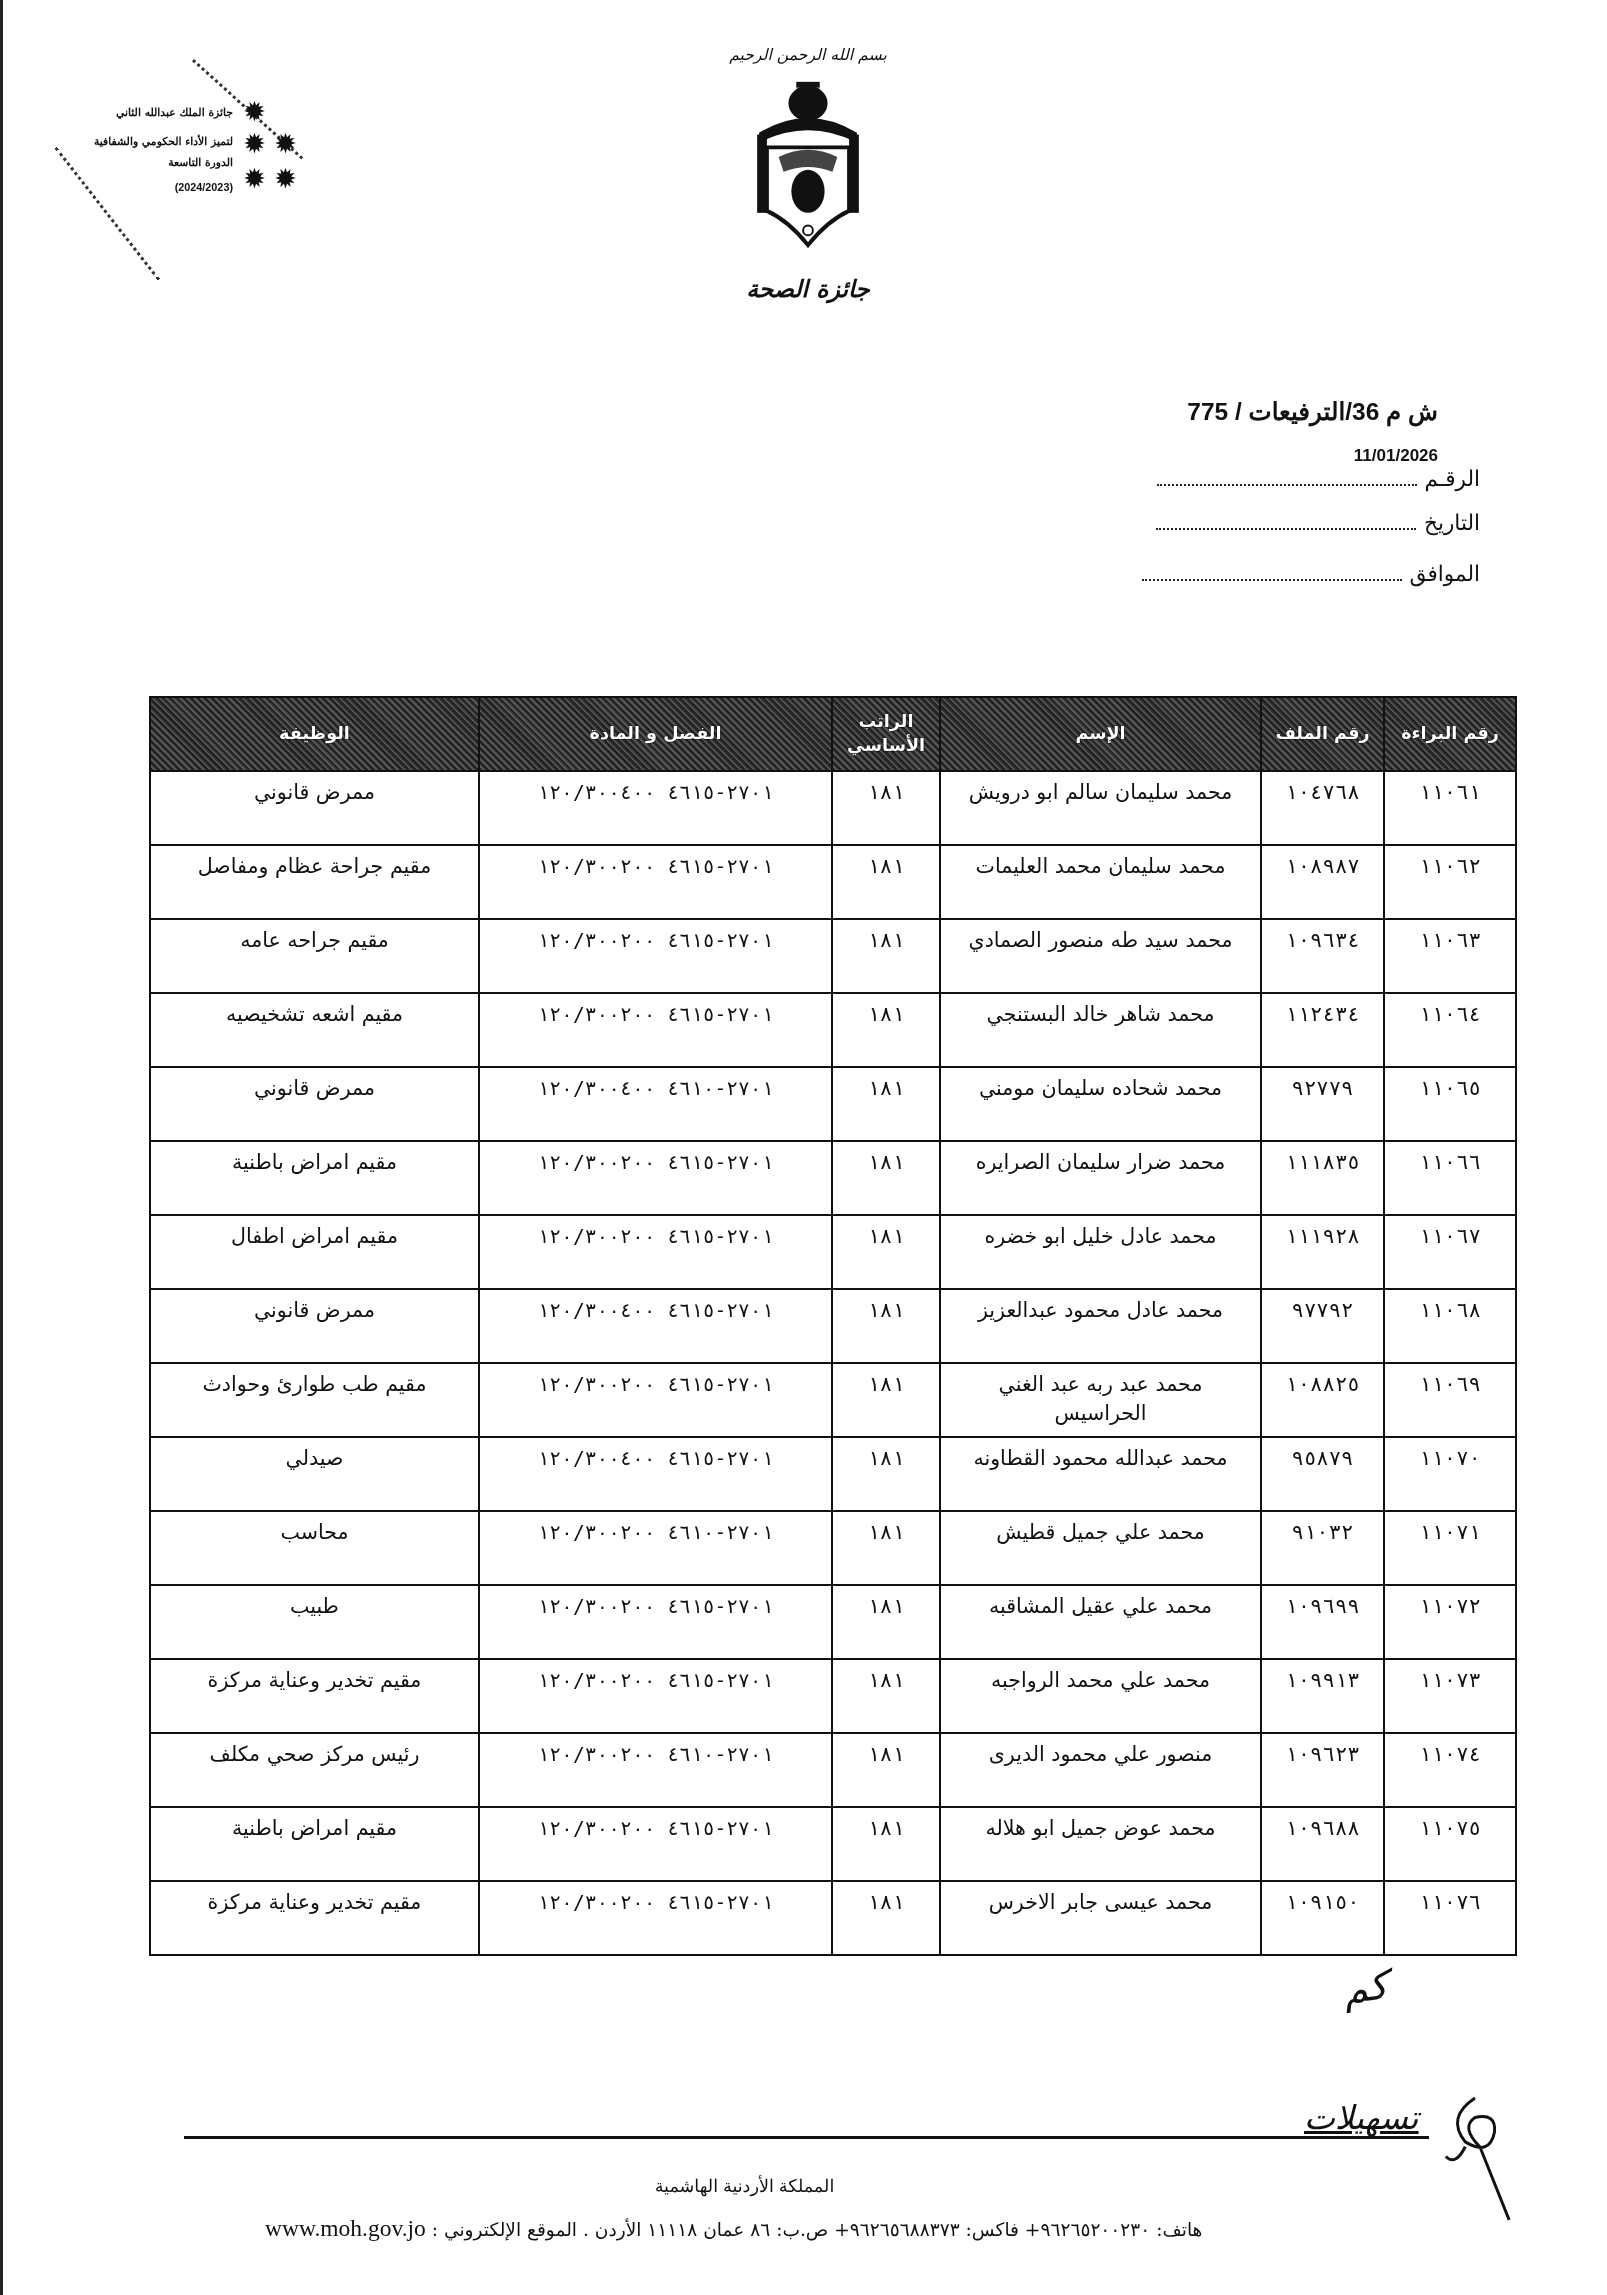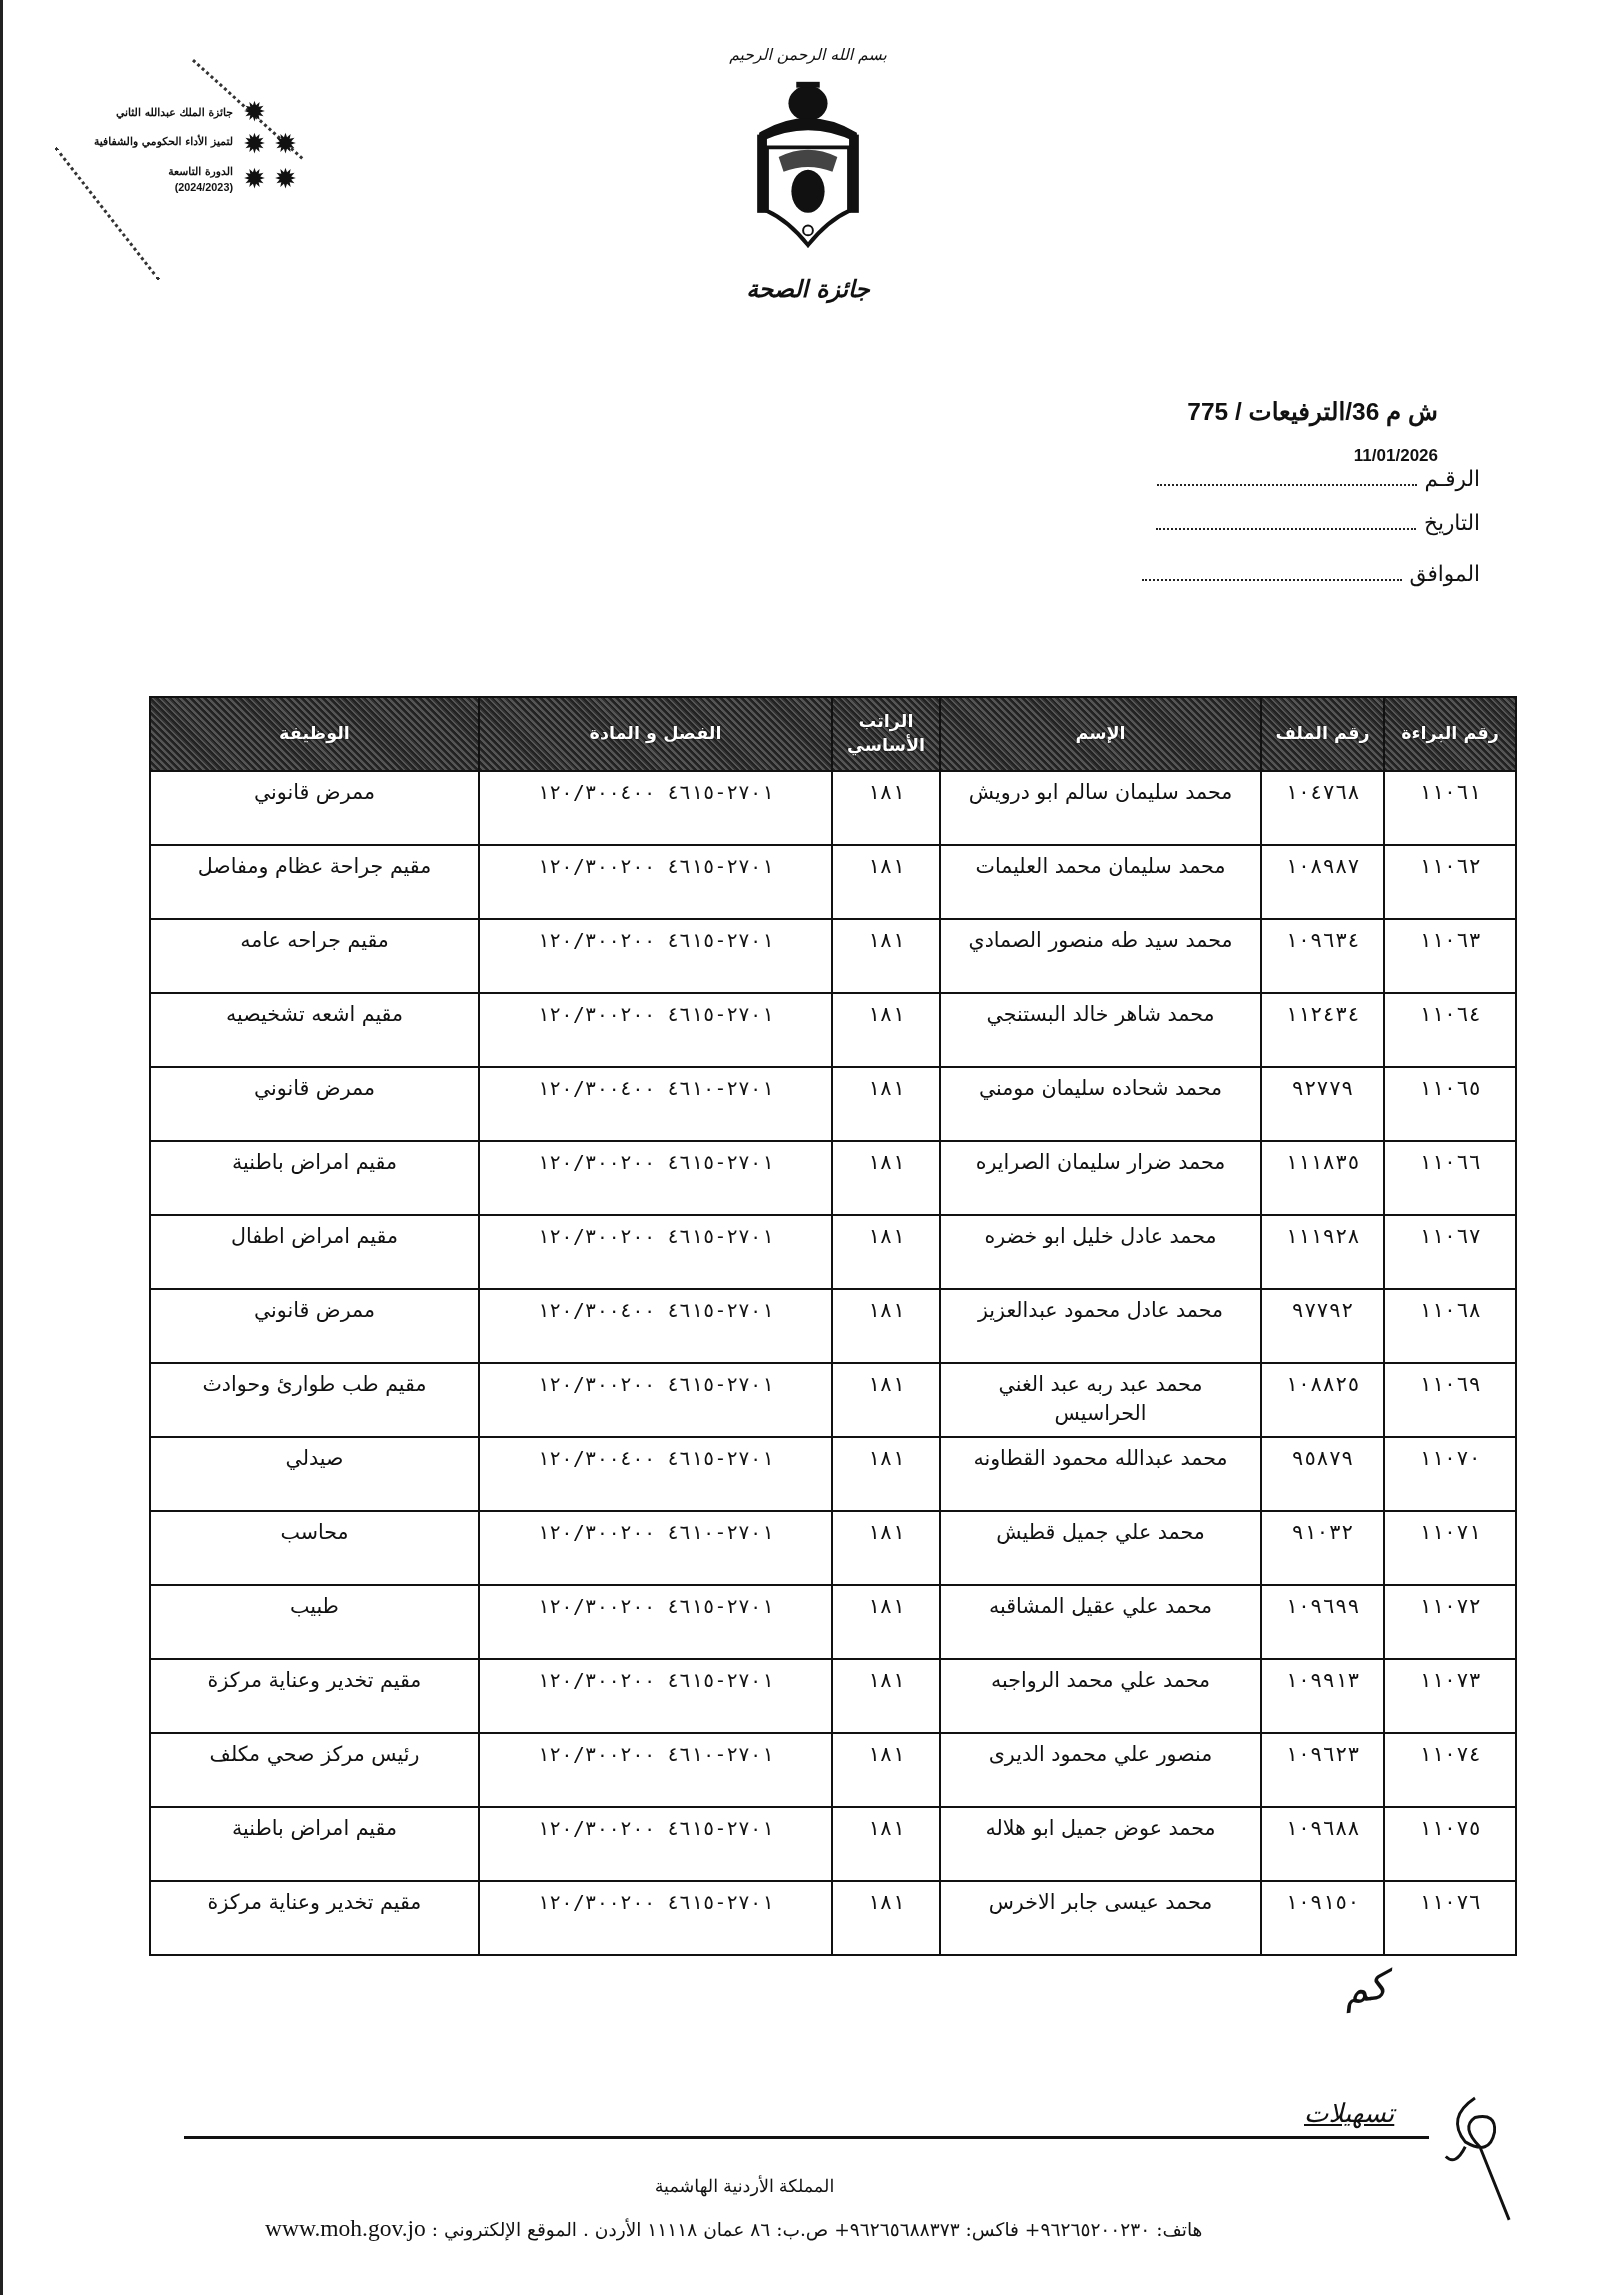--- a/index.html
+++ b/index.html
@@ -36,39 +36,39 @@
     .tbl th, .tbl td { border: 2px solid #111; }
     .tbl th { height: 74px; background: #3a3a3a; background-image: repeating-linear-gradient(45deg, #222 0 2px, #555 2px 3.9px, #333 3.9px 4.9px), repeating-linear-gradient(-30deg, rgba(255,255,255,0.12) 0 1px, transparent 1px 2.9px); color: #ffffff; font-family: "DejaVu Sans", sans-serif; font-weight: bold; font-size: 17.6px; text-align: center; vertical-align: middle; text-shadow: 0 0 2px #000, 0 0 1px #000; line-height: 1.35; }
     .tbl td { height: 74px; background: transparent; font-family: "DejaVu Sans Mono", monospace; font-size: 20.6px; vertical-align: top; padding-top: 5.9px; text-align: center; line-height: 29px; letter-spacing: 2px; }
     .tbl td.name { font-family: "DejaVu Sans", sans-serif; letter-spacing: 2.9px; font-size: 20.6px; padding: 5.9px 9.8px 0 9.8px; }
     .tbl td.job { font-family: "DejaVu Sans", sans-serif; letter-spacing: 2.9px; font-size: 20.6px; padding: 5.9px 5.9px 0 5.9px; }
     .tbl td.chap { direction: ltr; letter-spacing: 1px; font-size: 19.6px; white-space: nowrap; }
 
     
     .sig1 { position: absolute; left: 1343px; top: 1965px; font-family: "DejaVu Serif", serif; font-size: 39px; font-style: italic; transform: rotate(-8deg); z-index: 2; }
     .sig-line { position: absolute; left: 184px; top: 2136px; width: 1245px; height: 2.9px; background: #111; z-index: 2; }
-    .tasheelat { position: absolute; left: 1304px; top: 2098px; font-family: Liberation Serif, serif; font-size: 26px; font-style: italic; text-decoration: underline; z-index: 2; }
+    .tasheelat { position: absolute; left: 1304px; top: 2098px; font-family: Liberation Serif, serif; font-size: 33px; font-style: italic; text-decoration: underline; z-index: 2; }
     .sig2 { position: absolute; left: 1436px; top: 2088px; width: 78px; height: 137px; z-index: 2; }
     .footer-kingdom { position: absolute; left: 0; width: 1607px; top: 2176px; text-align: center; font-family: Liberation Sans, sans-serif; font-size: 17.6px; z-index: 2; padding-right: 118px; }
     .footer-contact { position: absolute; left: 265px; top: 2215px; font-family: "DejaVu Serif", serif; font-size: 18.6px; z-index: 2; white-space: nowrap; direction: rtl; }
     .footer-contact .url { font-family: "Liberation Serif", serif; font-size: 23.5px; }
   </style>
 </head>
 <body>
 
 <div class="page-edge-left"></div>
 
 <div class="wm" id="wm-layer"></div>
 
 <div class="award">
   <div class="dash1"></div>
   <div class="dash2"></div>
   <div class="line" style="top:47px;">جائزة الملك عبدالله الثاني</div>
   <div class="line" style="top:76px;">لتميز الأداء الحكومي والشفافية</div>
-  <div class="line" style="top:106px;">الدورة التاسعة</div>
+  <div class="line" style="top:97px;">الدورة التاسعة</div>
   <div class="line" style="top:122px; font-family:'Liberation Sans',sans-serif;">(2024/2023)</div>
   <span class="star" style="left:147px; top:39px;">✹</span>
   <span class="star" style="left:147px; top:71px;">✹</span>
   <span class="star" style="left:178px; top:71px;">✹</span>
   <span class="star" style="left:147px; top:106px;">✹</span>
   <span class="star" style="left:178px; top:106px;">✹</span>
 </div>
 
 <div class="emblem">
   <div class="basmala">بسم الله الرحمن الرحيم</div>

